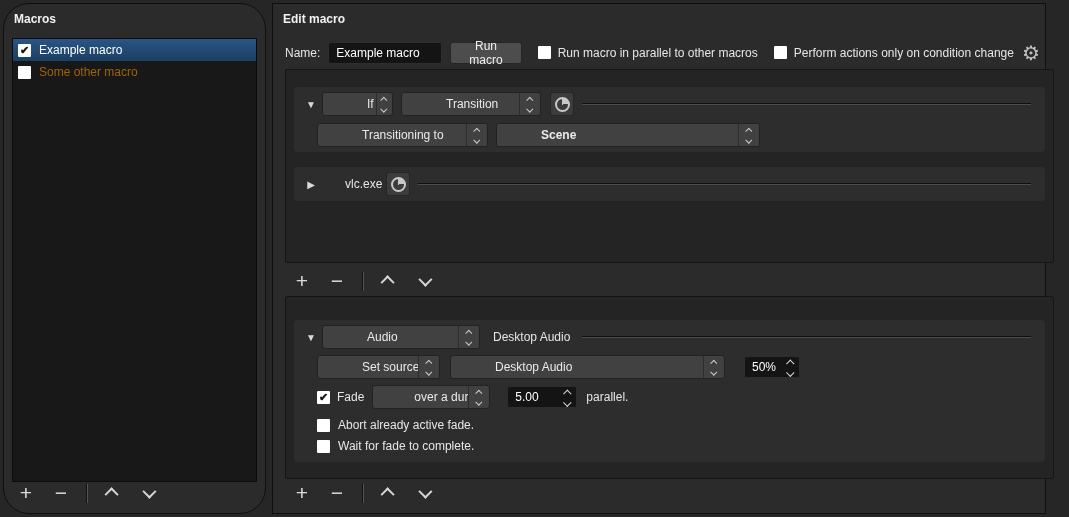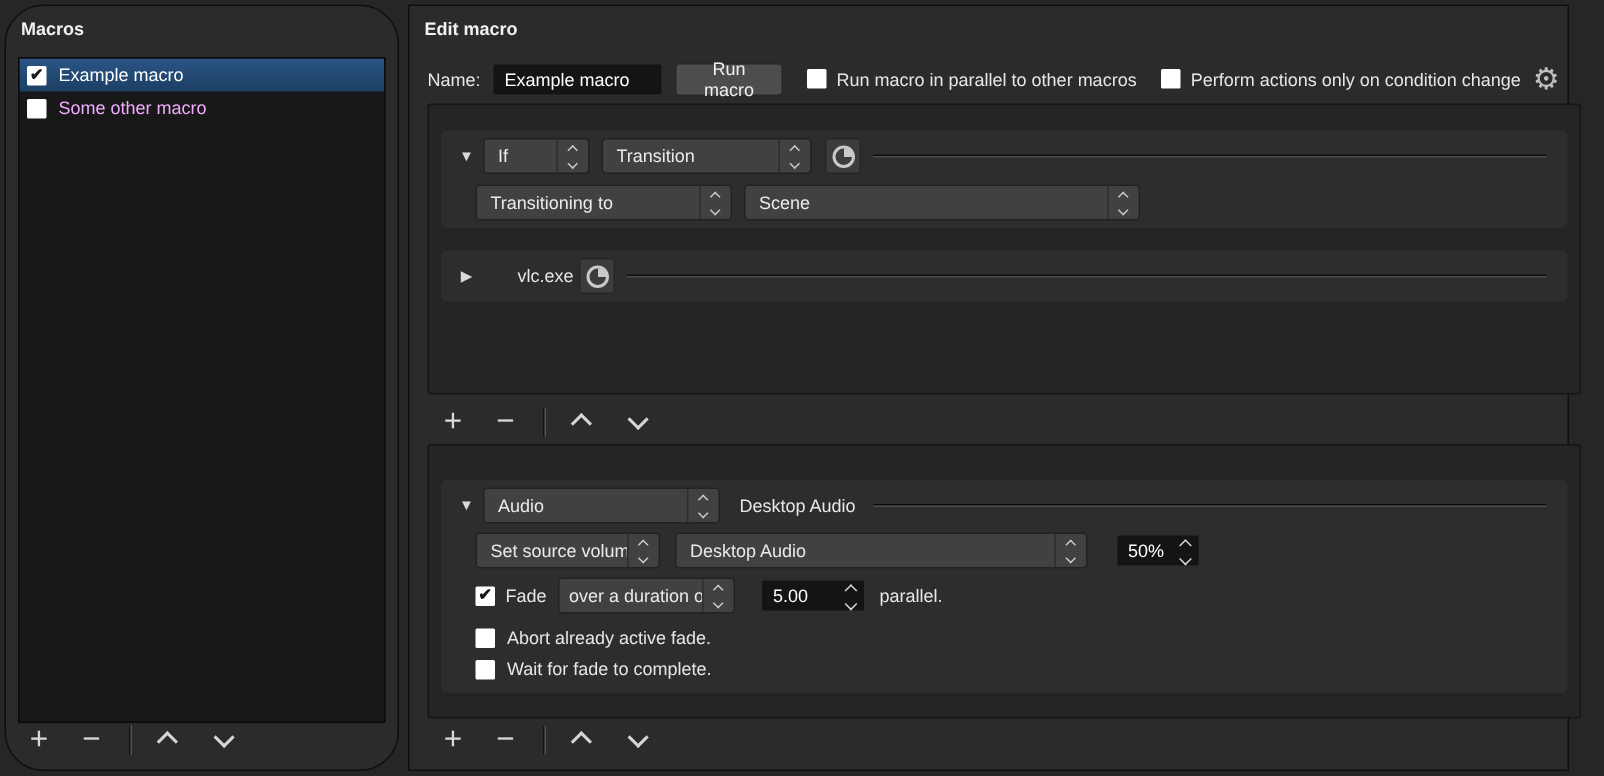--- a/index.html
+++ b/index.html
@@ -6,21 +6,21 @@
   body { font-family:"Liberation Sans", sans-serif; background:#262626; }
   .app { position:relative; width:1069px; height:517px; background:#262626; overflow:hidden;
          font-size:12px; color:#e6e6e6; }
 
   .panel { position:absolute; background:#2b2b2b; border:1px solid #0f0f0f; }
   .panel-title { position:absolute; top:8px; left:10px; font-weight:bold; font-size:12px; color:#f2f2f2; }
 
   
   .macro-list { position:absolute; left:8px; top:34px; width:245px; height:444px;
                 background:#181818; border:1px solid #0b0b0b; overflow:hidden; }
-  .list-item { display:flex; align-items:center; height:22px; padding-left:5px; gap:8px; color:#f0abfc; }
+  .list-item { display:flex; align-items:center; height:22px; padding-left:5px; gap:8px; color:#a16207; }
   .list-item.selected { background:linear-gradient(#2a5586,#1c3f63); color:#ffffff; }
 
   .checkbox { width:13px; height:13px; min-width:13px; background:#ffffff; border-radius:1px;
               display:inline-flex; align-items:center; justify-content:center;
               font-size:11px; line-height:11px; color:#161616; font-weight:bold; }
   .checkbox.unchecked { color:transparent; }
 
   
   .toolbar { position:absolute; display:flex; align-items:center; gap:9px; height:28px; }
   .tb-btn { min-width:26px; height:26px; display:flex; align-items:center; justify-content:center;
@@ -44,21 +44,21 @@
   .scroll-area { position:absolute; left:12px; width:769px; background:#242424;
                  border:1px solid #151515; border-radius:2px; }
   .entry { background:#2d2d2d; border-radius:4px; margin:0 8px; padding:5px 6px; }
 
   .row { display:flex; align-items:center; }
   .tri { width:22px; text-align:center; color:#dadada; font-size:10px; }
   .hline { flex:1; height:0; border-top:1px solid #0e0e0e; border-bottom:1px solid #4d4d4d; margin:0 8px; }
 
   .combo { display:inline-flex; align-items:stretch; height:24px; background:#414141;
            border:1px solid #222222; border-radius:3px; color:#eaeaea; }
-  .combo .txt { display:flex; align-items:center; padding:0 9px; flex:1; white-space:nowrap; overflow:hidden; }
+  .combo .txt { display:flex; align-items:center; padding:0 9px; flex:1; white-space:nowrap; overflow:hidden;margin-left:35px; }
   .combo .spin { width:21px; border-left:1px solid #2d2d2d; display:flex; flex-direction:column;
                  align-items:center; justify-content:center; gap:4px; }
   .chev { width:5px; height:5px; border-left:1.5px solid #cccccc; border-top:1.5px solid #cccccc; }
   .chev.up { transform:rotate(45deg) translateY(1px); }
   .chev.dn { transform:rotate(225deg) translateY(-1px); }
 
   .clock-btn { width:24px; height:24px; min-width:24px; background:#3c3c3c; border:1px solid #262626;
                border-radius:3px; display:flex; align-items:center; justify-content:center; }
   .clock-face { width:15px; height:15px; border:2px solid #c9c9c9; border-radius:50%;
                 background:conic-gradient(#c9c9c9 0 25%, transparent 25% 100%); }
@@ -152,21 +152,21 @@
         </div>
         <div class="row" style="margin-top:7px; padding-left:17px;">
           <span class="combo" style="width:171px;">
             <span class="txt">Transitioning to</span>
             <span class="spin">
                 <i class="chev up"></i>
                 <i class="chev dn"></i>
               </span>
           </span>
           <span style="width:8px;"></span>
-          <span class="combo" style="width:264px;">
+          <span class="combo" style="width:264px;font-weight:bold;">
             <span class="txt">Scene</span>
             <span class="spin">
                 <i class="chev up"></i>
                 <i class="chev dn"></i>
               </span>
           </span>
         </div>
       </div>
 
       <div class="entry" style="margin-top:15px;">

